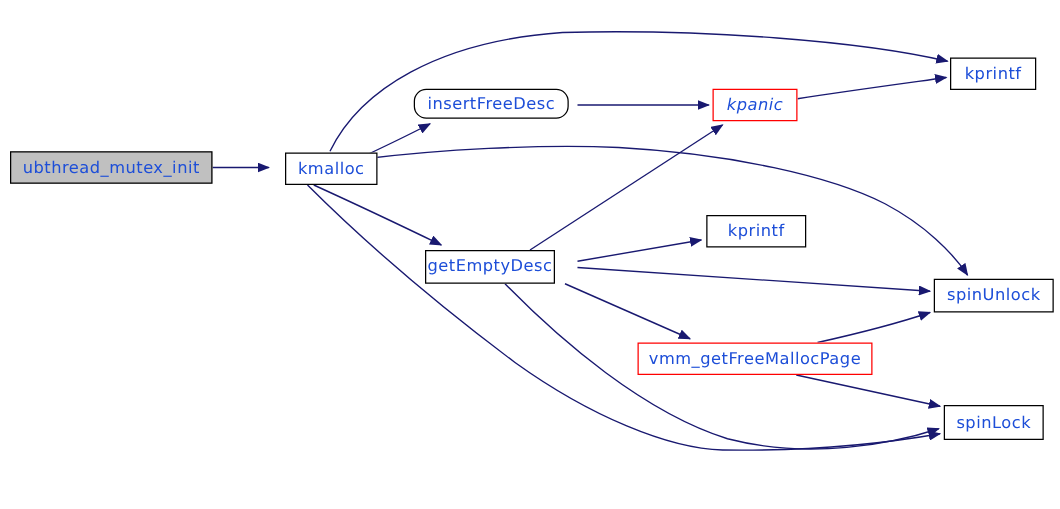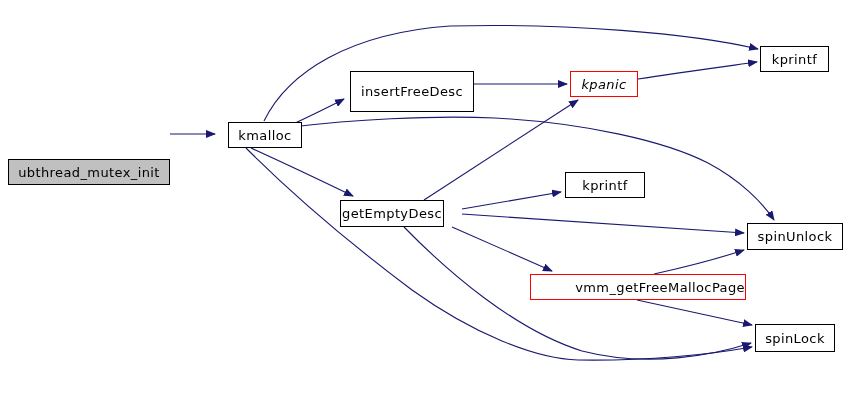--- a/index.html
+++ b/index.html
@@ -24,21 +24,21 @@
   }
   .edges-layer path.edge {
     fill: none;
     stroke-width: 1.1px;
   }
   .node {
     position: absolute;
     box-sizing: border-box;
     border: 1px solid #000000;
     background: #ffffff;
-    color: #000000;
+    color: #1d4ed8;
     display: flex;
     align-items: center;
     justify-content: center;
     font-size: 13px;
     letter-spacing: 0.4px;
     white-space: nowrap;
     cursor: default;
   }
 </style>
 </head>
@@ -63,44 +63,44 @@
         <path class="edge" d="M424,200 L578,100" stroke="#191970" marker-end="url(#arrowhead)"></path>
         <path class="edge" d="M462,209 L561,192" stroke="#191970" marker-end="url(#arrowhead)"></path>
         <path class="edge" d="M462,214 L744,233" stroke="#191970" marker-end="url(#arrowhead)"></path>
         <path class="edge" d="M452,227 L552,271" stroke="#191970" marker-end="url(#arrowhead)"></path>
         <path class="edge" d="M404,227 C448,272 515,330 582,351 C648,368 714,355 751,343" stroke="#191970" marker-end="url(#arrowhead)"></path>
         <path class="edge" d="M654,274 C690,266 720,258 744,250" stroke="#191970" marker-end="url(#arrowhead)"></path>
         <path class="edge" d="M637,300 L752,325" stroke="#191970" marker-end="url(#arrowhead)"></path>
       </g>
   </svg>
   <div>
-      <div class="node" style="left: 8px; top: 121px; width: 162px; height: 26px; background: rgb(192, 192, 192); border-color: rgb(0, 0, 0); margin-top: 38px;">
+      <div class="node" style="left: 8px; top: 121px; width: 162px; height: 26px; background: rgb(192, 192, 192); border-color: rgb(0, 0, 0);">
         <span>ubthread_mutex_init</span>
       </div>
       <div class="node" style="left: 228px; top: 122px; width: 74px; height: 26px; background: rgb(255, 255, 255); border-color: rgb(0, 0, 0);">
         <span>kmalloc</span>
       </div>
-      <div class="node" style="left: 350px; top: 71px; width: 124px; height: 41px; background: rgb(255, 255, 255); border-color: rgb(0, 0, 0);">
+      <div class="node" style="left: 331px; top: 71px; width: 124px; height: 24px; background: rgb(255, 255, 255); border-color: rgb(0, 0, 0); border-radius: 10px;">
         <span>insertFreeDesc</span>
       </div>
       <div class="node" style="left: 570px; top: 71px; width: 68px; height: 26px; background: rgb(255, 255, 255); border-color: rgb(255, 0, 0); font-style: italic;">
         <span>kpanic</span>
       </div>
       <div class="node" style="left: 760px; top: 46px; width: 69px; height: 26px; background: rgb(255, 255, 255); border-color: rgb(0, 0, 0);">
         <span>kprintf</span>
       </div>
       <div class="node" style="left: 340px; top: 200px; width: 104px; height: 27px; background: rgb(255, 255, 255); border-color: rgb(0, 0, 0);">
         <span>getEmptyDesc</span>
       </div>
       <div class="node" style="left: 565px; top: 172px; width: 80px; height: 26px; background: rgb(255, 255, 255); border-color: rgb(0, 0, 0);">
         <span>kprintf</span>
       </div>
       <div class="node" style="left: 747px; top: 223px; width: 96px; height: 27px; background: rgb(255, 255, 255); border-color: rgb(0, 0, 0);">
         <span>spinUnlock</span>
       </div>
-      <div class="node" style="left: 530px; top: 274px; width: 216px; height: 26px; background: rgb(255, 255, 255); border-color: rgb(255, 0, 0); justify-content: flex-end;">
+      <div class="node" style="left: 510px; top: 274px; width: 188px; height: 26px; background: rgb(255, 255, 255); border-color: rgb(255, 0, 0);">
         <span>vmm_getFreeMallocPage</span>
       </div>
       <div class="node" style="left: 755px; top: 324px; width: 80px; height: 28px; background: rgb(255, 255, 255); border-color: rgb(0, 0, 0); text-align: right;">
         <span>spinLock</span>
       </div>
     </div>
 </div>
 
 </body></html>

